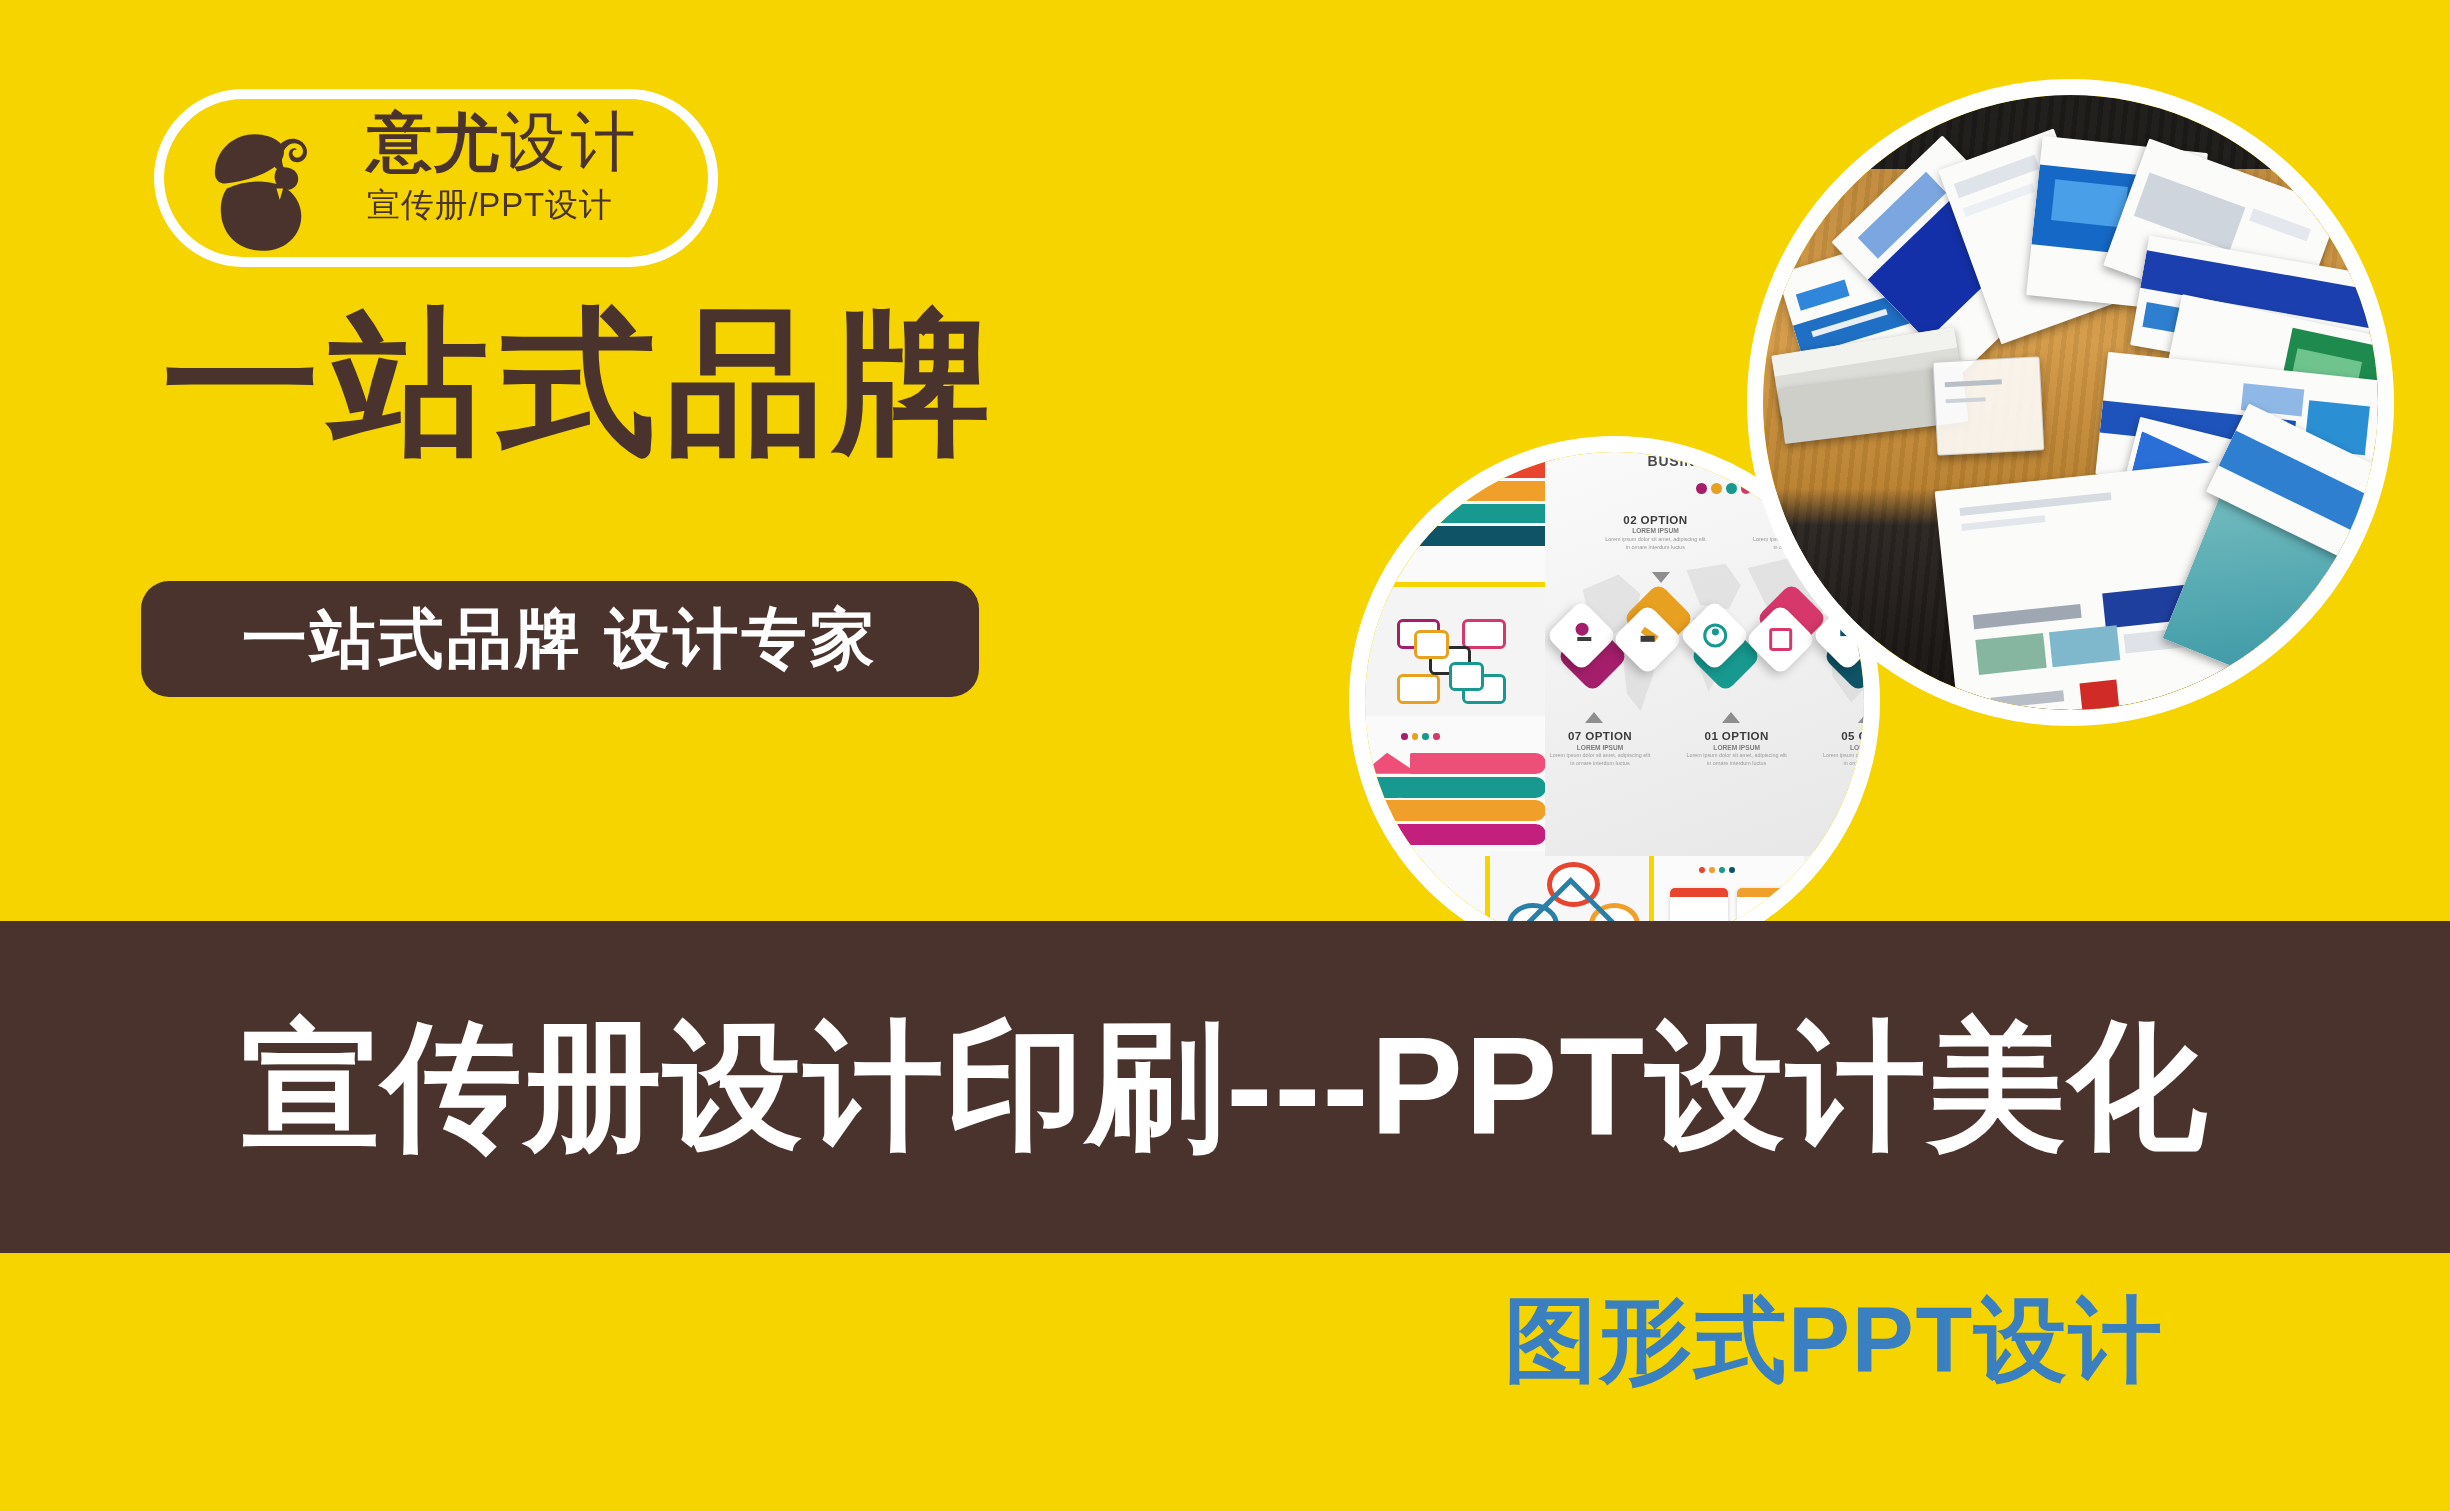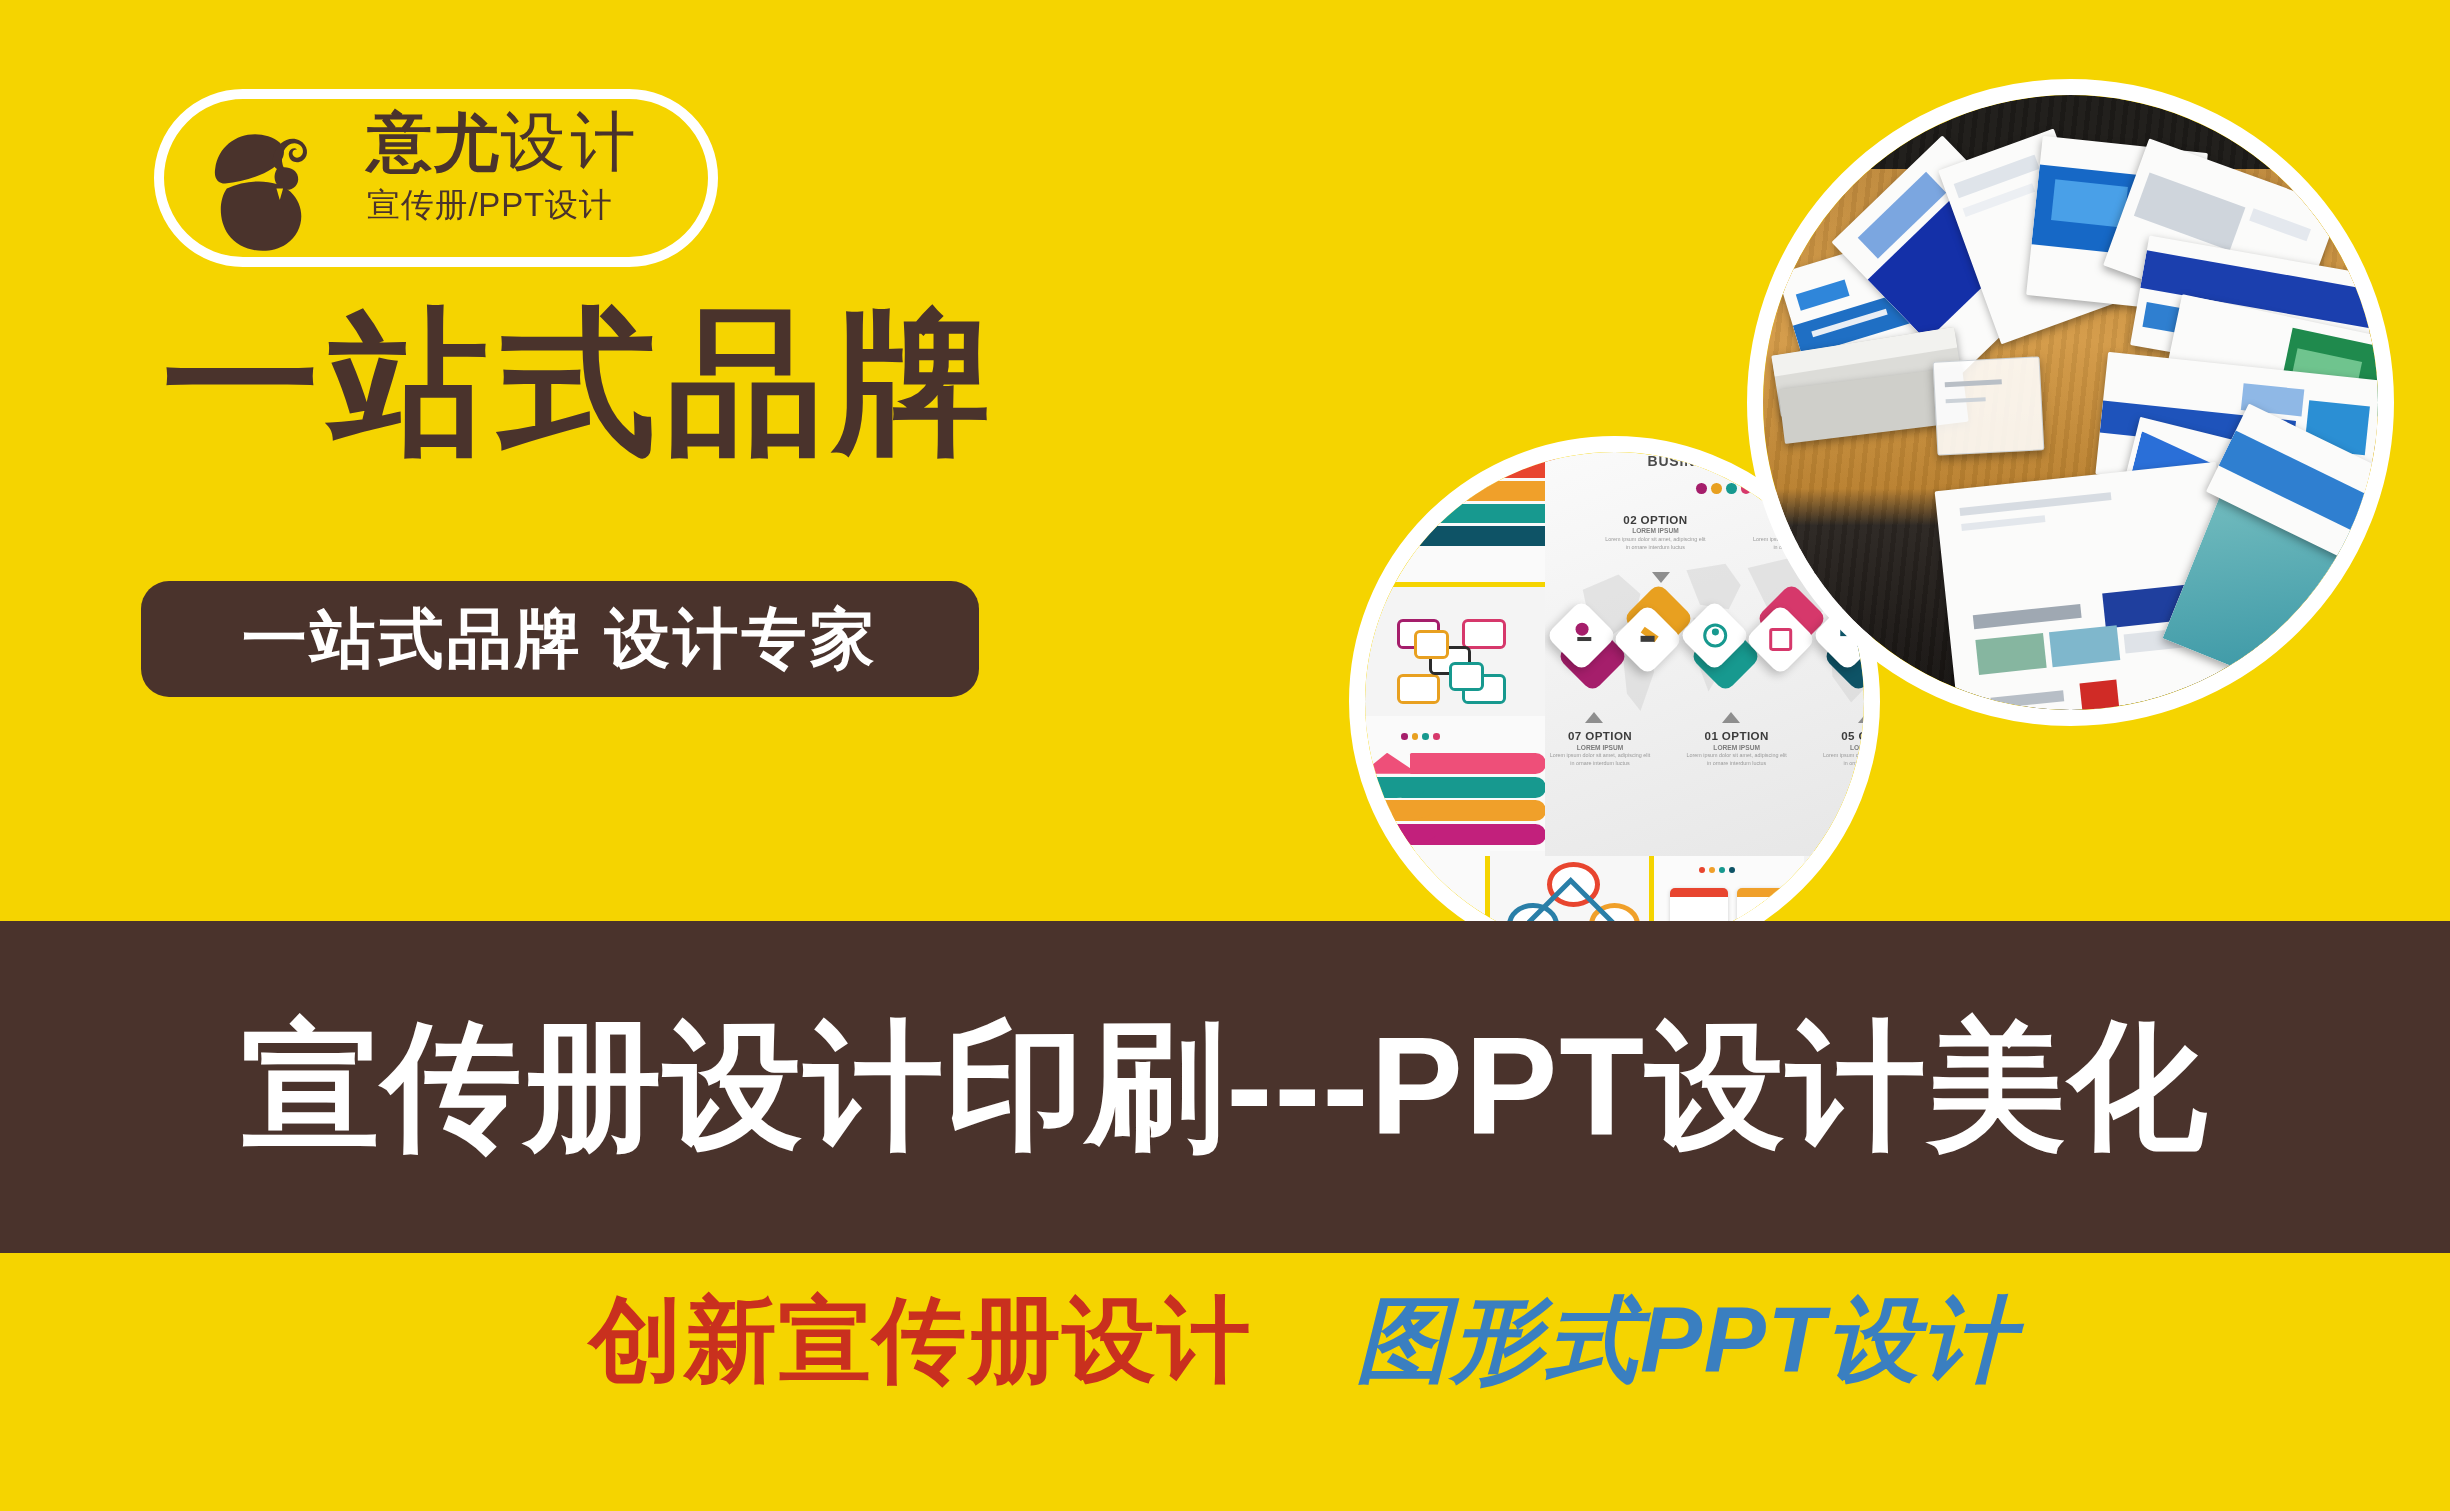--- a/index.html
+++ b/index.html
@@ -165,21 +165,21 @@
   }
   .tag{
     position:absolute;top:0;
     font-size:93px;
     line-height:124px;
     font-weight:700;
     letter-spacing:1.7px;
     white-space:nowrap;
   }
   #tag-brochure{left:589px;color:#C9301E;}
-  #tag-ppt{left:1356px;color:#3A7FC0;font-style:italic;}
+  #tag-ppt{left:1504px;color:#3A7FC0;}
 </style>
 </head>
 <body>
 
 <div id="banner">
 
   <div id="logo-box">
 
     <svg id="logo-mark" viewBox="0 0 180 180">
       <path d="M22 72 C26 40 58 24 86 33 C100 37 108 47 104 58 C98 74 62 88 34 90 C25 90 20 83 22 72 Z" fill="#4A332C"></path>
@@ -436,18 +436,17 @@
         <i style="left:0;top:30%;width:100%;height:40%;background:#2f7fd0;"></i>
       </div>
     </div>
   </div>
 
   <div id="band">
     <span id="band-text">宣传册设计印刷---PPT设计美化</span>
   </div>
 
   <div id="footer">
-    <span class="tag" id="tag-brochure">创新宣传册设计</span>
     <span class="tag" id="tag-ppt">图形式PPT设计</span>
   </div>
 
 </div>
 
 
 </body></html>

